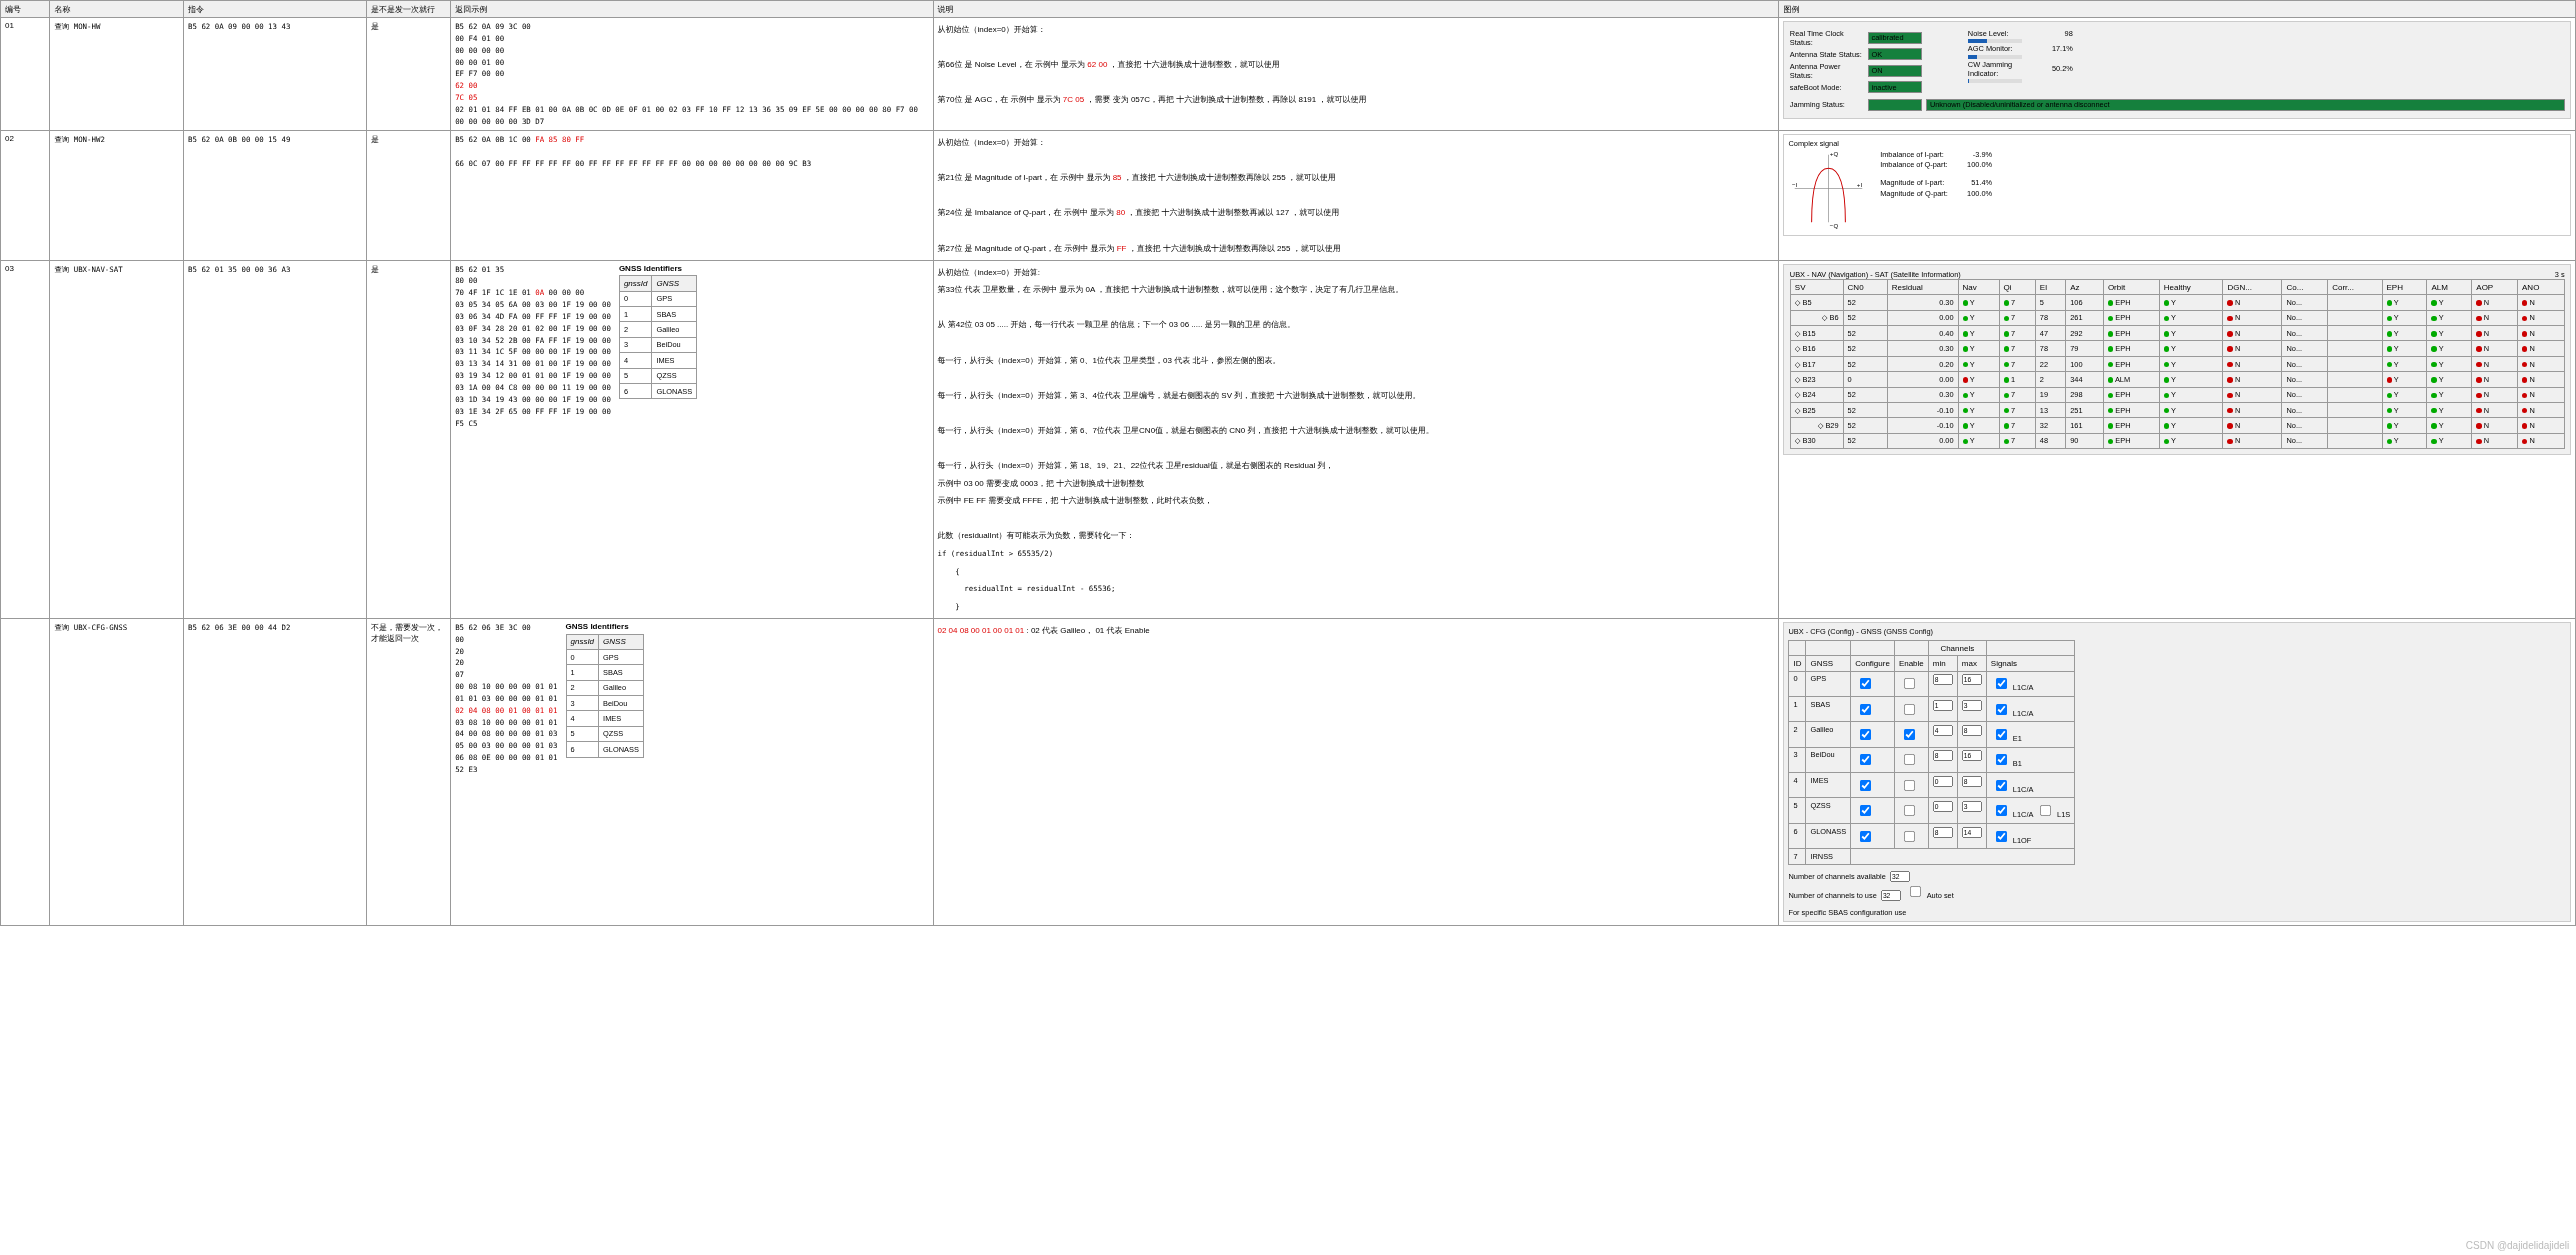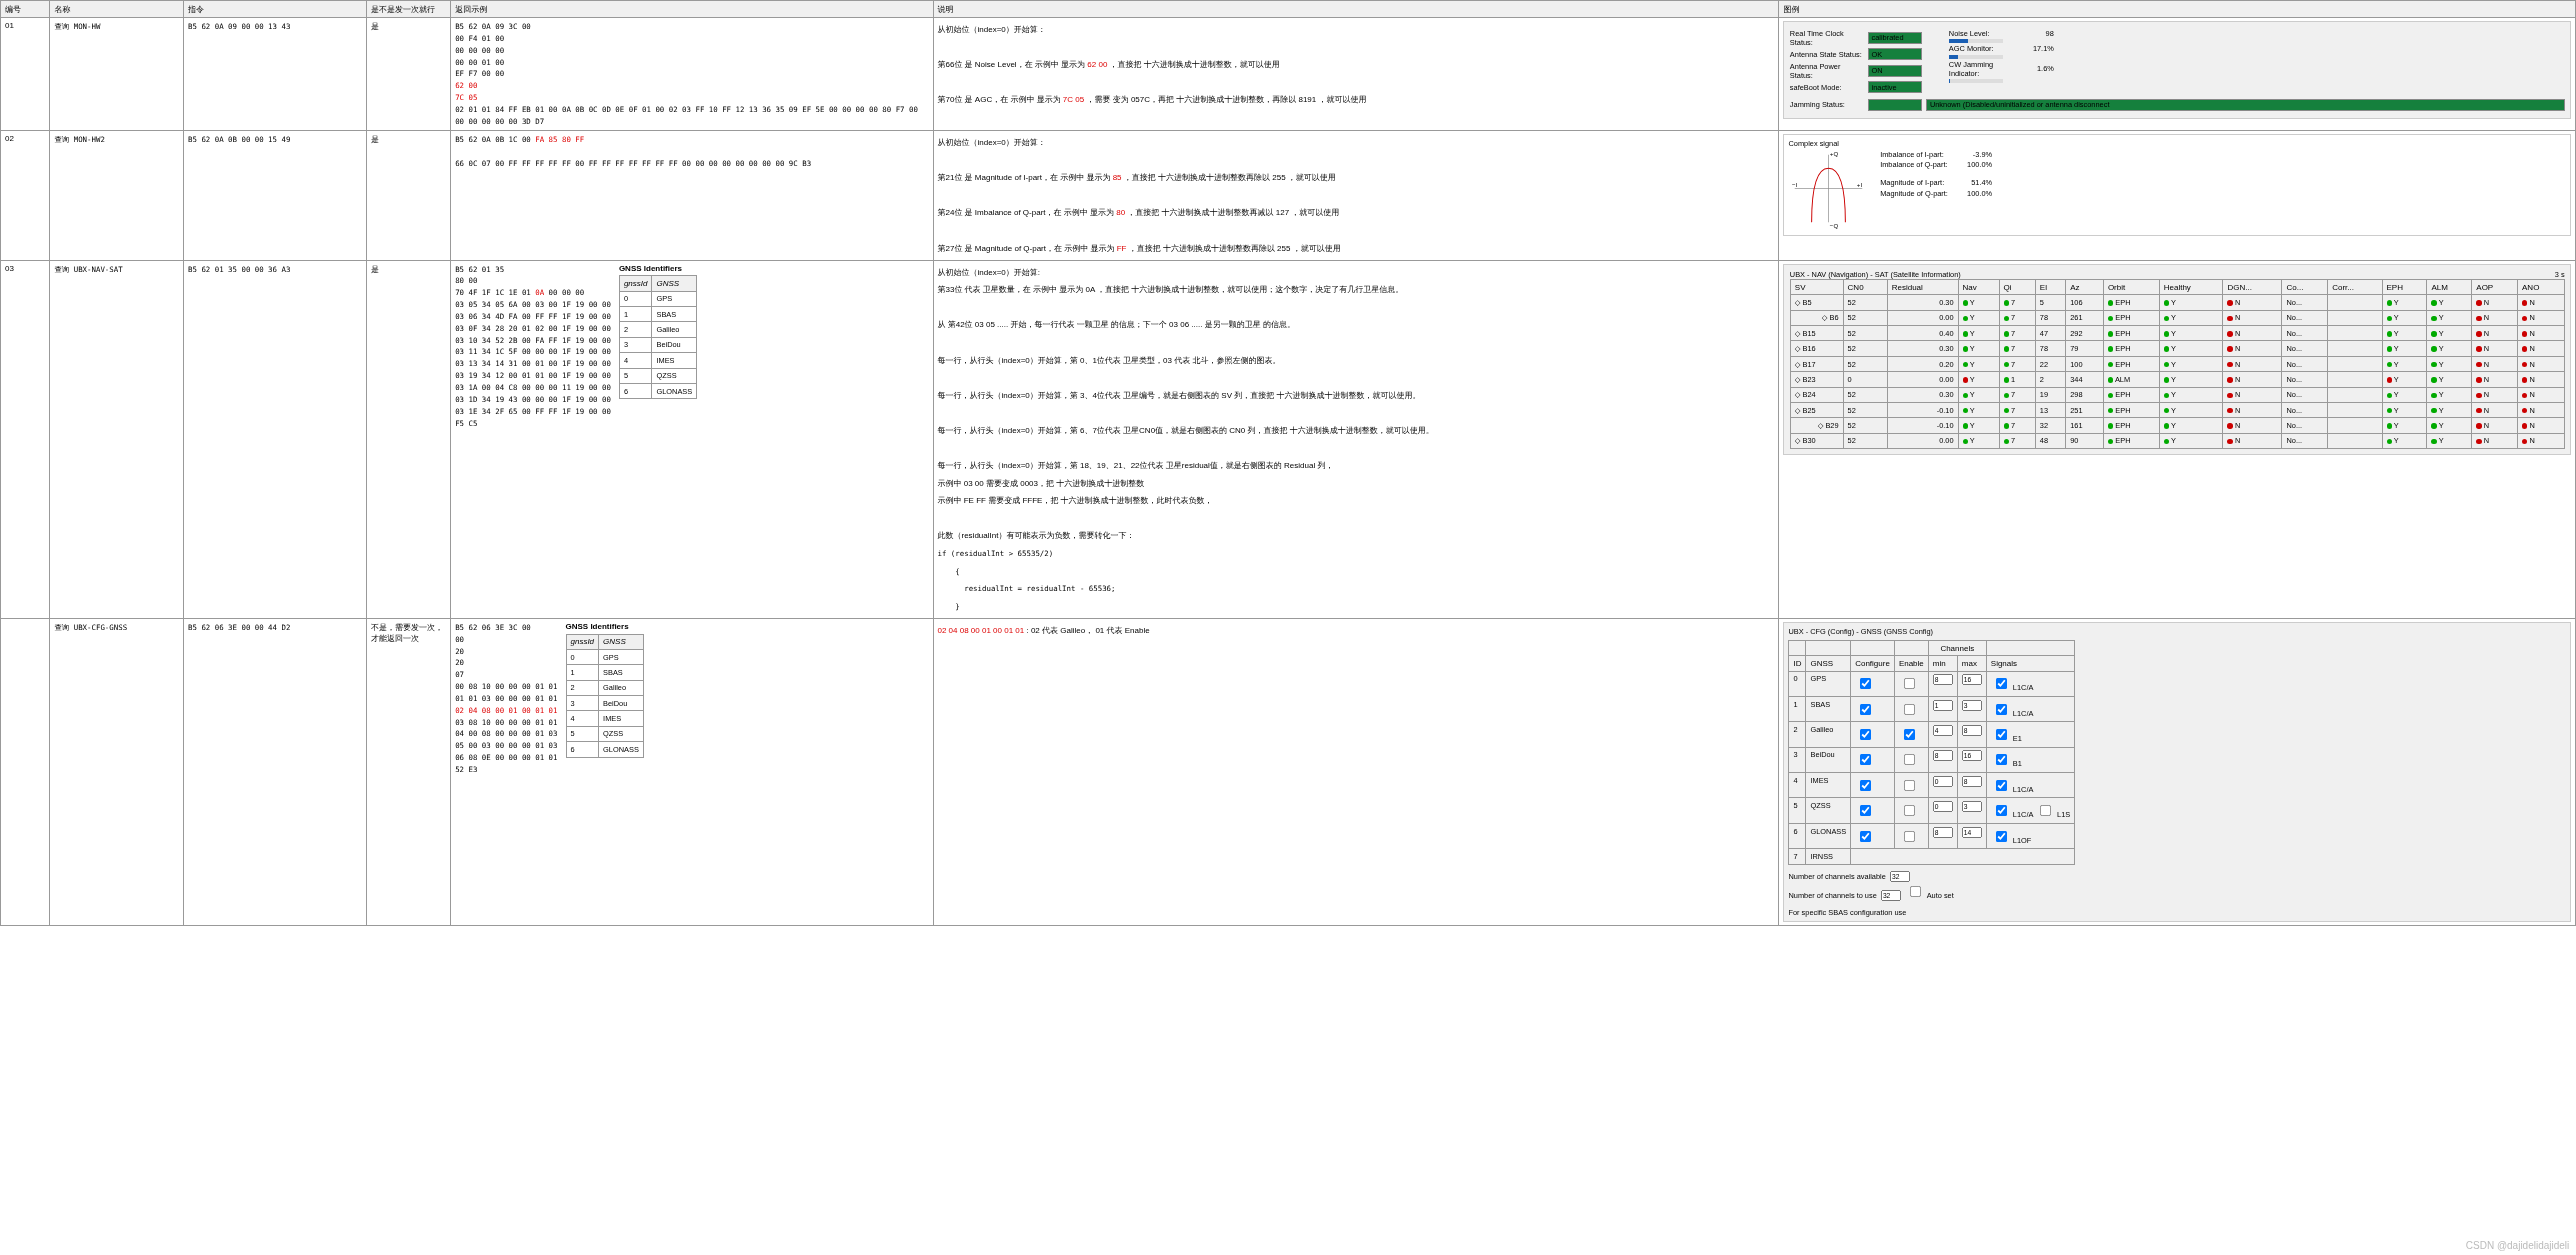--- a/index.html
+++ b/index.html
@@ -23,21 +23,21 @@
 .sat-table th{background:#eee;border-bottom:0.7px solid #999}
 .dot{display:inline-block;width:5.4px;height:5.4px;border-radius:50%;vertical-align:middle}
 .g{background:#0a0}.r{background:#c00}
 .watermark{position:fixed;right:6.7px;bottom:4px;color:#bbb;font-size:10px}
 .cfg-box{background:#f0f0f0;border:0.7px solid #ccc;padding:4px;font-size:7.4px}
 .cfg-table{font-size:7.4px;border-collapse:collapse}
 .cfg-table td,.cfg-table th{padding:1.3px 4px;font-weight:normal;text-align:left}
 input[type=checkbox]{transform:scale(.85)}
 input.tiny{width:16px;font-size:6.7px;padding:0}
 .complex-box{border:0.7px solid #ccc;padding:4px;font-size:7.4px;display:flex;gap:10.7px;align-items:flex-start}
-.flex-cols{display:flex;gap:11px}
+.flex-cols{display:flex;gap:30px}
 .col-left{min-width:148px}
 svg.axes{width:81px;height:81px}
 </style>
 </head>
 <body>
 
 <table class="main">
 <colgroup>
       <col style="width:20px">
       <col style="width:54px">
@@ -108,21 +108,21 @@
                 </div>
     <div class="legend-row">
                   <span style="width:74px">AGC Monitor:</span>
                   <span style="width:27px;text-align:right">17.1%</span>
                 </div>
     <div class="bar-wrap">
                   <div class="bar-fill" style="width:17%"></div>
                 </div>
     <div class="legend-row">
                   <span style="width:74px">CW Jamming Indicator:</span>
-                  <span style="width:27px;text-align:right">1.6%</span>
+                  <span style="width:27px;text-align:right">50.2%</span>
                 </div>
     <div class="bar-wrap">
                   <div class="bar-fill" style="width:3%"></div>
                 </div>
    </div>
   </div>
   <div class="legend-row" style="margin-top:4px">
               <span class="legend-label">Jamming Status:</span>
               <span class="legend-field" style="width:6.7px">&nbsp;</span>
               <span class="legend-field" style="flex:1">Unknown (Disabled/uninitialized or antenna disconnect</span>

